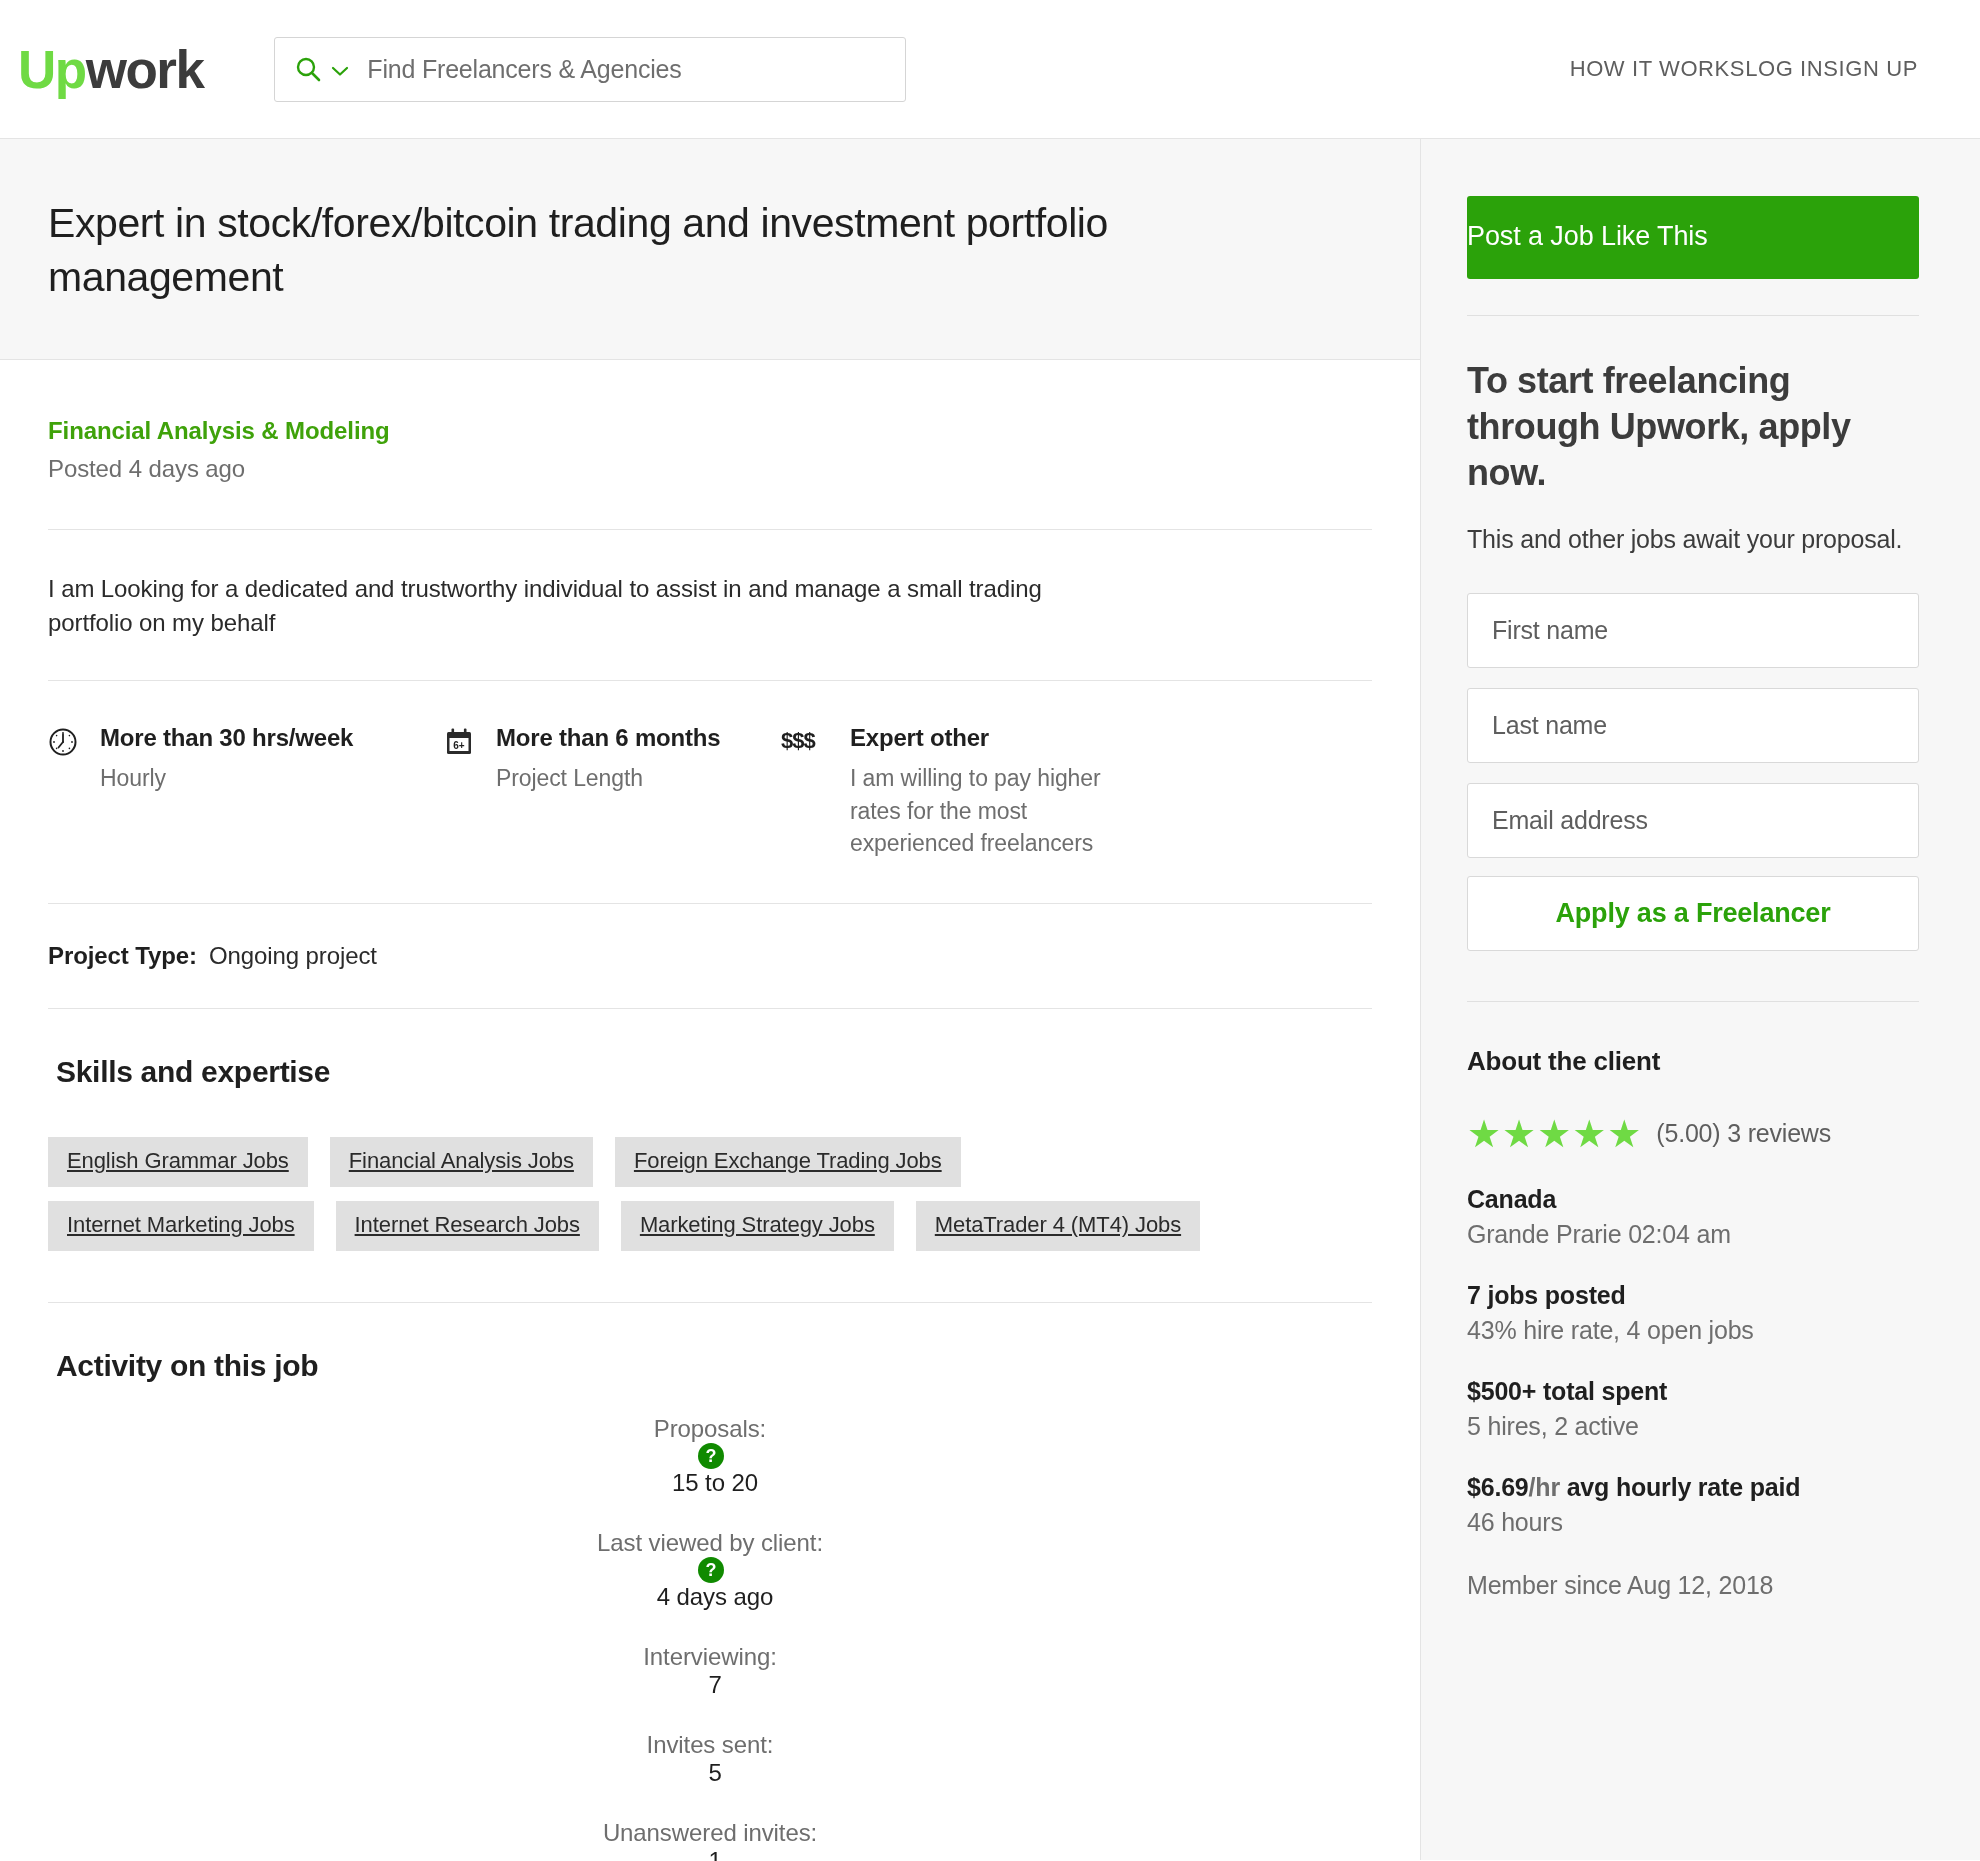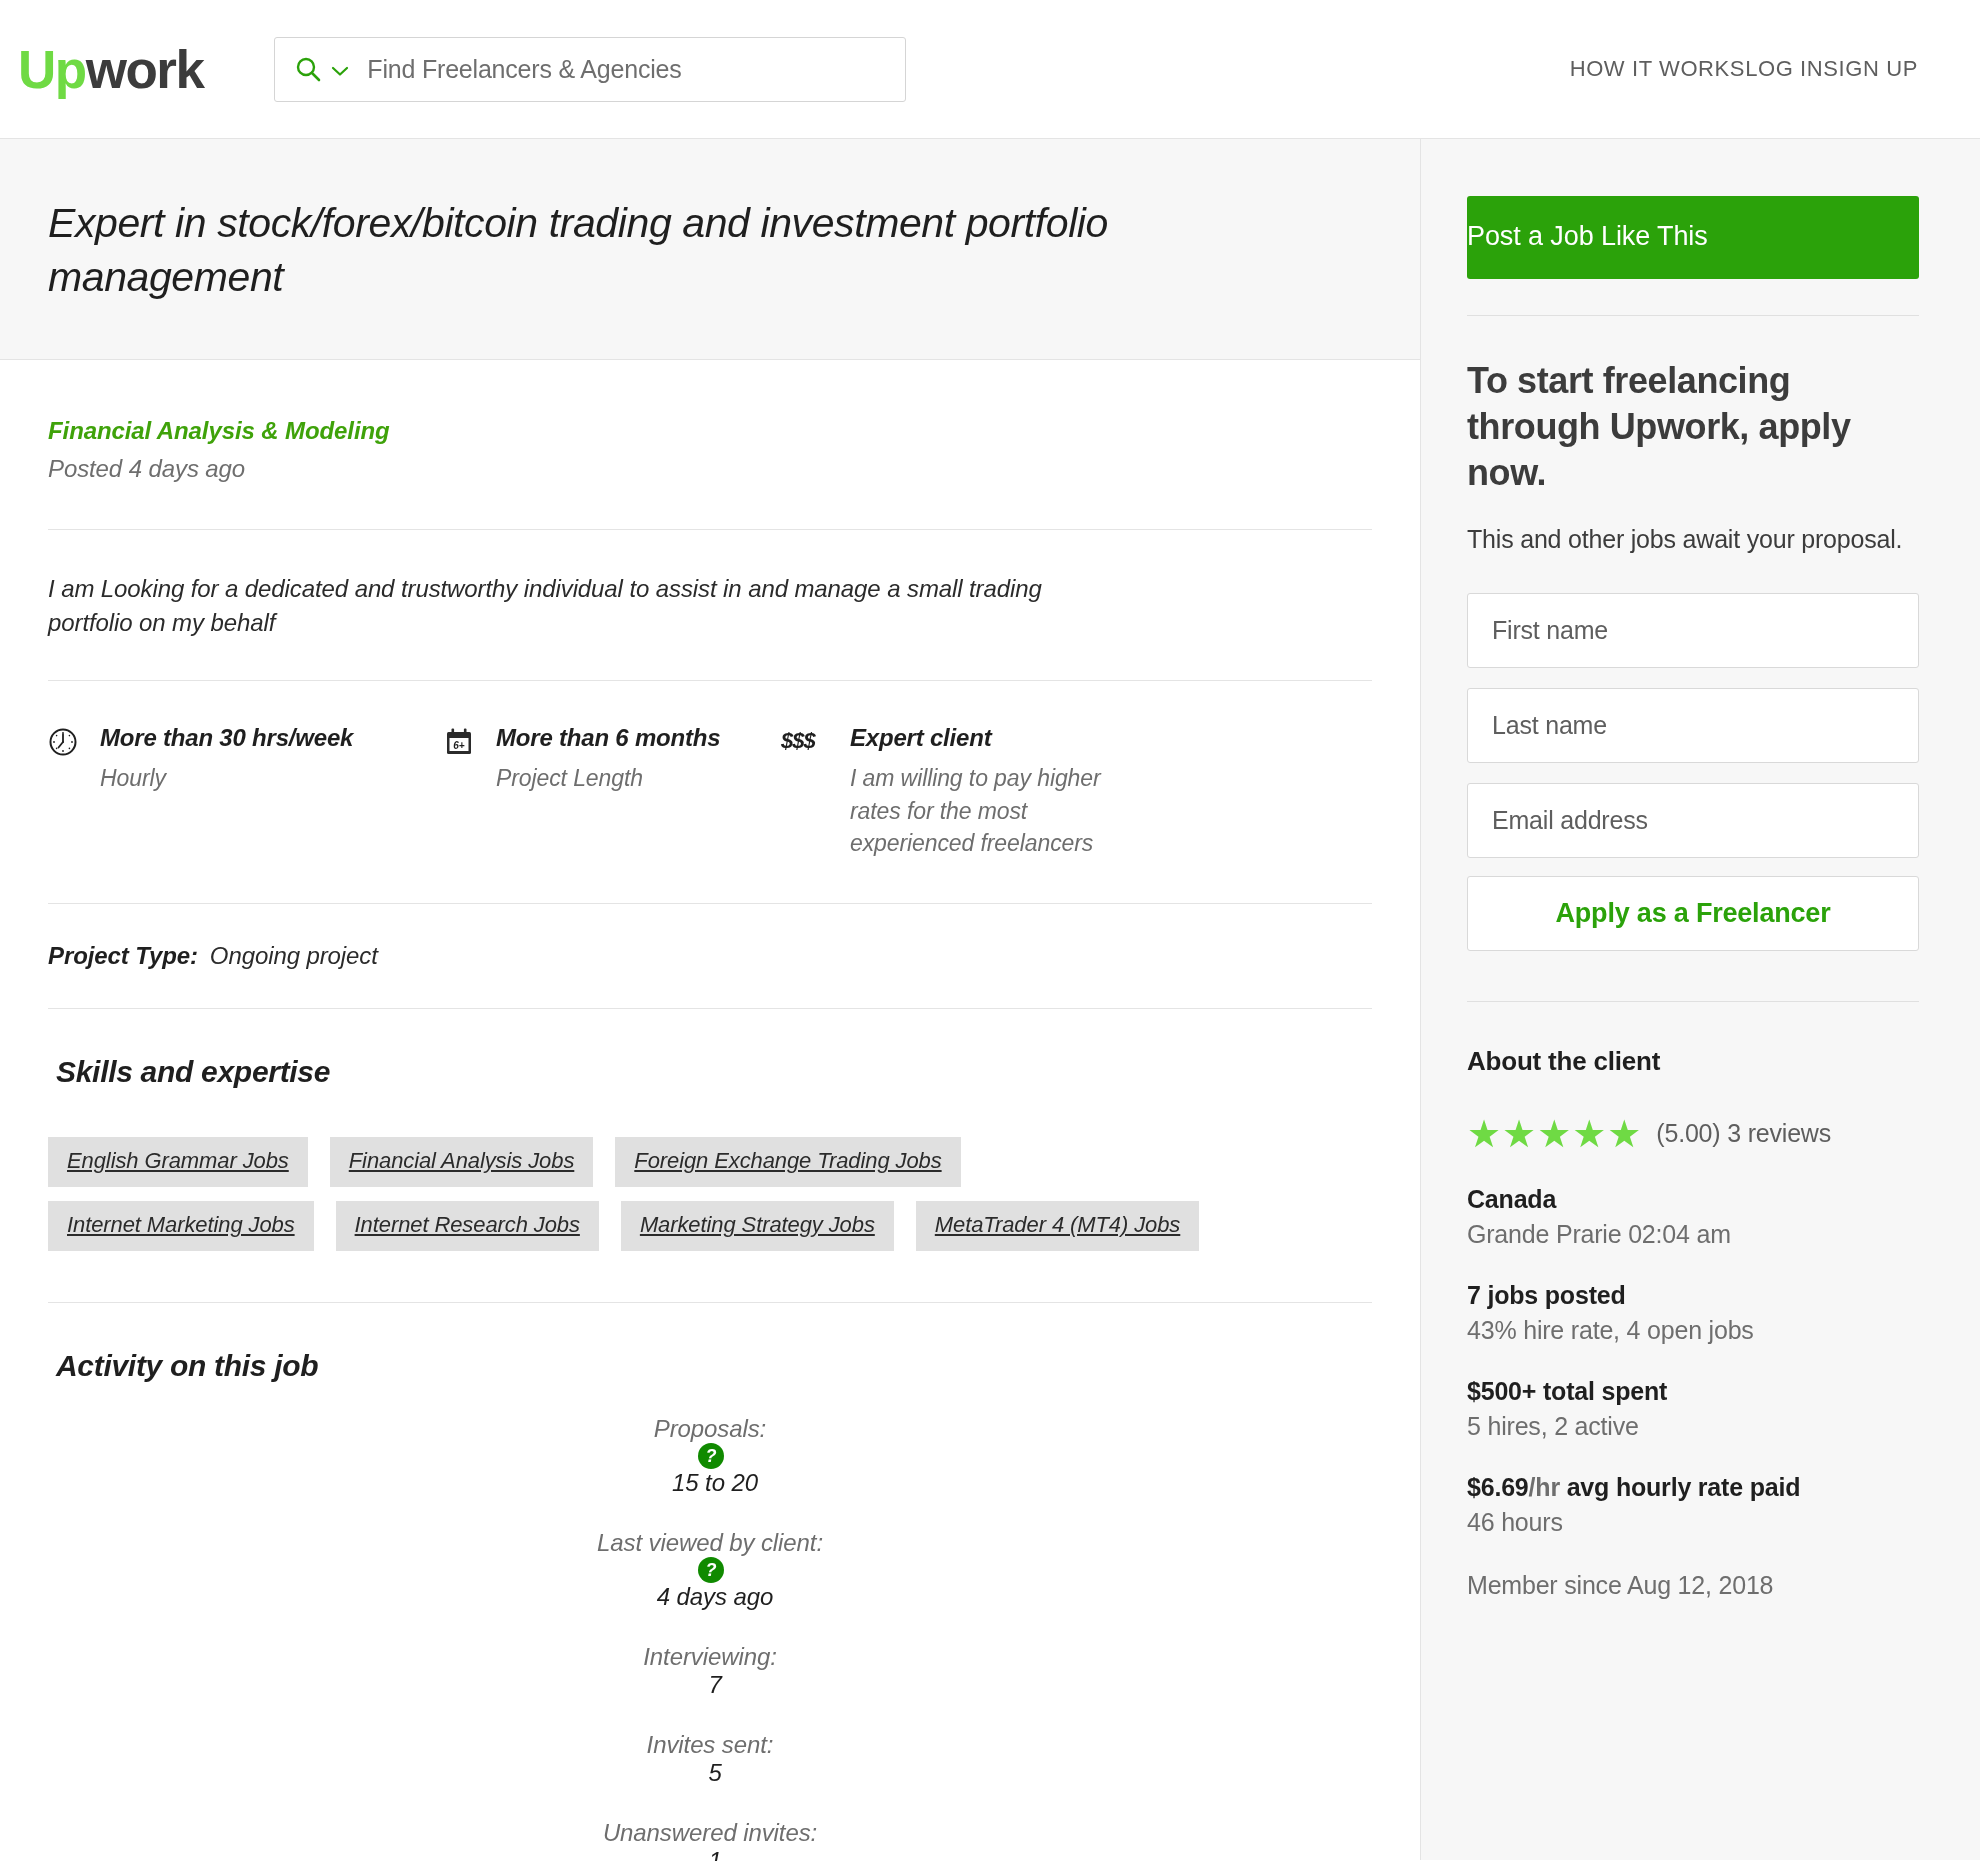--- a/index.html
+++ b/index.html
@@ -62,21 +62,21 @@
     color: #5e5e5e;
     font-size: 22px;
     letter-spacing: 0.6px;
     text-decoration: none;
     font-weight: 400;
     white-space: nowrap;
   }
 
   
   .body-wrap { display: flex; height: calc(1861px - 140px); }
-  .main-col { width: 1421px; flex: 0 0 1421px; border-right: 1px solid #e4e4e4; background:#fff;font-style:italic; }
+  .main-col { width: 1421px; flex: 0 0 1421px; border-right: 1px solid #e4e4e4; background:#fff; }
   .side-col { flex: 1 1 auto; background: #f7f7f7; }
 
   
   .title-band {
     background: #f7f7f7;
     border-bottom: 1px solid #e4e4e4;
     padding: 57px 50px 55px 48px;
   }
   .job-title {
     font-size: 41px;
@@ -343,21 +343,21 @@
             </span>
             <div>
               <div class="d-title">More than 6 months</div>
               <div class="d-sub">Project Length</div>
             </div>
           </div>
 
           <div class="detail d3">
             <span class="d-icon money">$$$</span>
             <div>
-              <div class="d-title">Expert client</div>
+              <div class="d-title">Expert other</div>
               <div class="d-sub">I am willing to pay higher rates for the most experienced freelancers</div>
             </div>
           </div>
 
         </div>
 
         <hr class="hr">
 
         <div class="ptype">
           <b>Project Type:</b><span class="val">Ongoing project</span>

